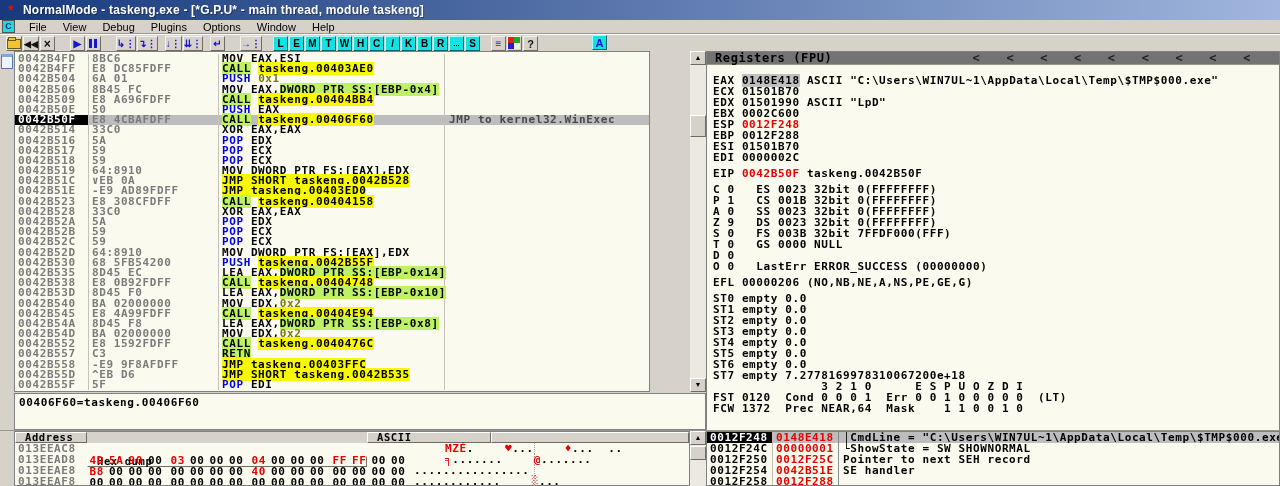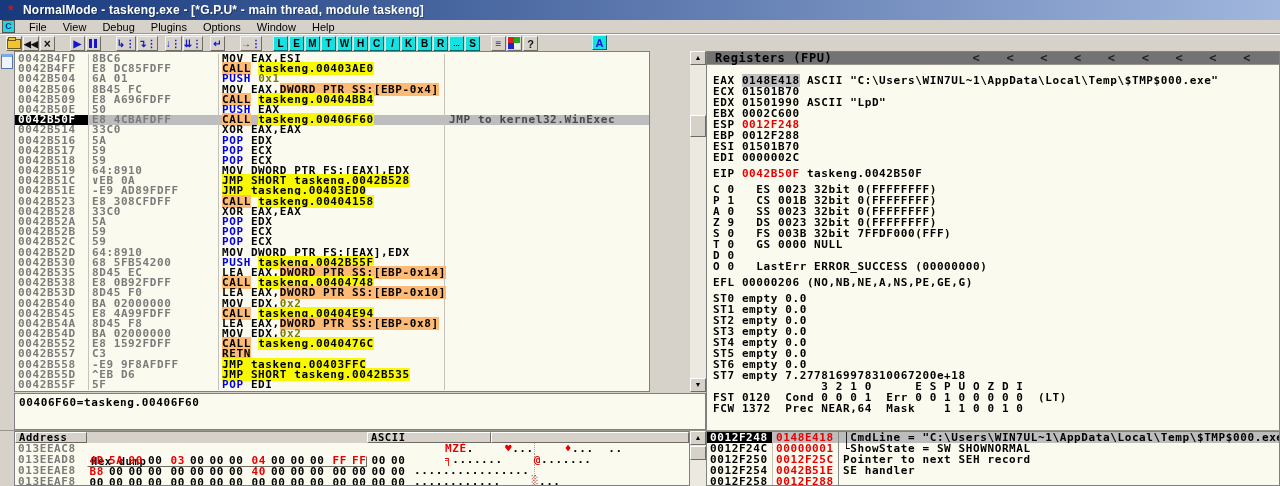--- a/index.html
+++ b/index.html
@@ -48,21 +48,21 @@
   .pane{position:absolute;background:#fbfaee;border:1px solid #808080;box-sizing:border-box;overflow:hidden;}
   #disasm{left:14px;top:0;width:636px;height:341px;padding-top:2px;}
   .drow{display:flex;height:10.2px;line-height:10.3px;white-space:pre;}
   .drow .ca{width:70px;padding-left:3px;color:#7b7b7b;border-right:1px solid #c6c2ba;flex:none;}
   .drow .cb{width:126px;padding-left:3px;color:#7b7b7b;border-right:1px solid #c6c2ba;flex:none;}
   .drow .ci{width:222px;padding-left:3px;border-right:1px solid #c6c2ba;flex:none;}
   .drow .cc{flex:1;padding-left:4px;color:#4a4a4a;}
   .drow.sel{background:#bdbdbd;}
   .drow.sel .ca{background:#000;color:#fff;}
   .sg-p{color:#000;} .sg-u{color:#0000e0;} .sg-m{color:#7c7c00;}
-  .sg-c{background:#fdba74;color:#000;margin-top:30px;} .sg-y{background:#f8f800;color:#000;}
+  .sg-c{background:#bef264;color:#000;margin-top:30px;} .sg-y{background:#f8f800;color:#000;}
   .vscroll{position:absolute;width:16px;background:#eceae0;}
   .vs-disasm{left:690px;top:0;height:341px;}
   .vs-dump{left:690px;top:380px;height:55px;}
   .sbtn{position:absolute;left:0;width:16px;height:14px;background:#d6d2ca;
     border:1px solid;border-color:#fff #6e6a64 #6e6a64 #fff;box-sizing:border-box;
     font-size:7px;text-align:center;line-height:12px;color:#000;}
   .sthumb{position:absolute;left:0;width:16px;background:#d6d2ca;
     border:1px solid;border-color:#fff #6e6a64 #6e6a64 #fff;box-sizing:border-box;}
   #infopane{left:14px;top:342px;width:692px;height:37px;padding:2px 0 0 4px;}
   #registers{left:706px;top:0;width:574px;height:380px;}
@@ -72,21 +72,21 @@
   .chev{flex:none;margin-left:26px;color:#222;}
   .chevwrap{display:flex;flex:1;justify-content:flex-end;padding-right:28px;}
   .rline{white-space:pre;height:11px;line-height:11px;padding-left:6px;color:#000;}
   .rline.gap{margin-top:5px;}
   .rg-k{color:#000;} .rg-r{color:#e80000;} .rg-hl{background:#c0c0c0;color:#000;}
   .splitter{position:absolute;left:0;top:379px;width:1280px;height:1px;background:#9a968e;}
   
   #dump{left:14px;top:380px;width:676px;height:55px;}
   .dumphead{display:flex;height:11px;background:#d6d2ca;}
   .dumphead span{display:block;box-sizing:border-box;border:1px solid;height:11px;
-    border-color:#fff #6e6a64 #6e6a64 #fff;font-size:10.5px;line-height:9px;padding-left:3px;}
+    border-color:#fff #6e6a64 #6e6a64 #fff;font-size:10.5px;line-height:9px;padding-left:9px;}
   .dh-a{width:72px;} .dh-h{width:280px;margin-top:24px;} .dh-s{width:124px;} .dh-x{flex:1;}
   .hrow{display:flex;height:11px;line-height:11px;white-space:pre;}
   .hrow .ha{width:72px;padding-left:3px;color:#7b7b7b;flex:none;box-sizing:border-box;}
   .hgroup{width:81px;flex:none;display:flex;border-right:1px dotted #a8a49c;box-sizing:border-box;margin-top:12px;}
   .hbyte{width:19.5px;text-align:center;flex:none;color:#000;}
   .hbyte.r{color:#e80000;}
   .hascii{width:124px;flex:none;padding-left:3px;box-sizing:border-box;border-right:1px dotted #a8a49c;}
   .ag-k{color:#000;} .ag-r{color:#e80000;padding-left:31px;}
   
   #stack{left:706px;top:380px;width:574px;height:55px;}

